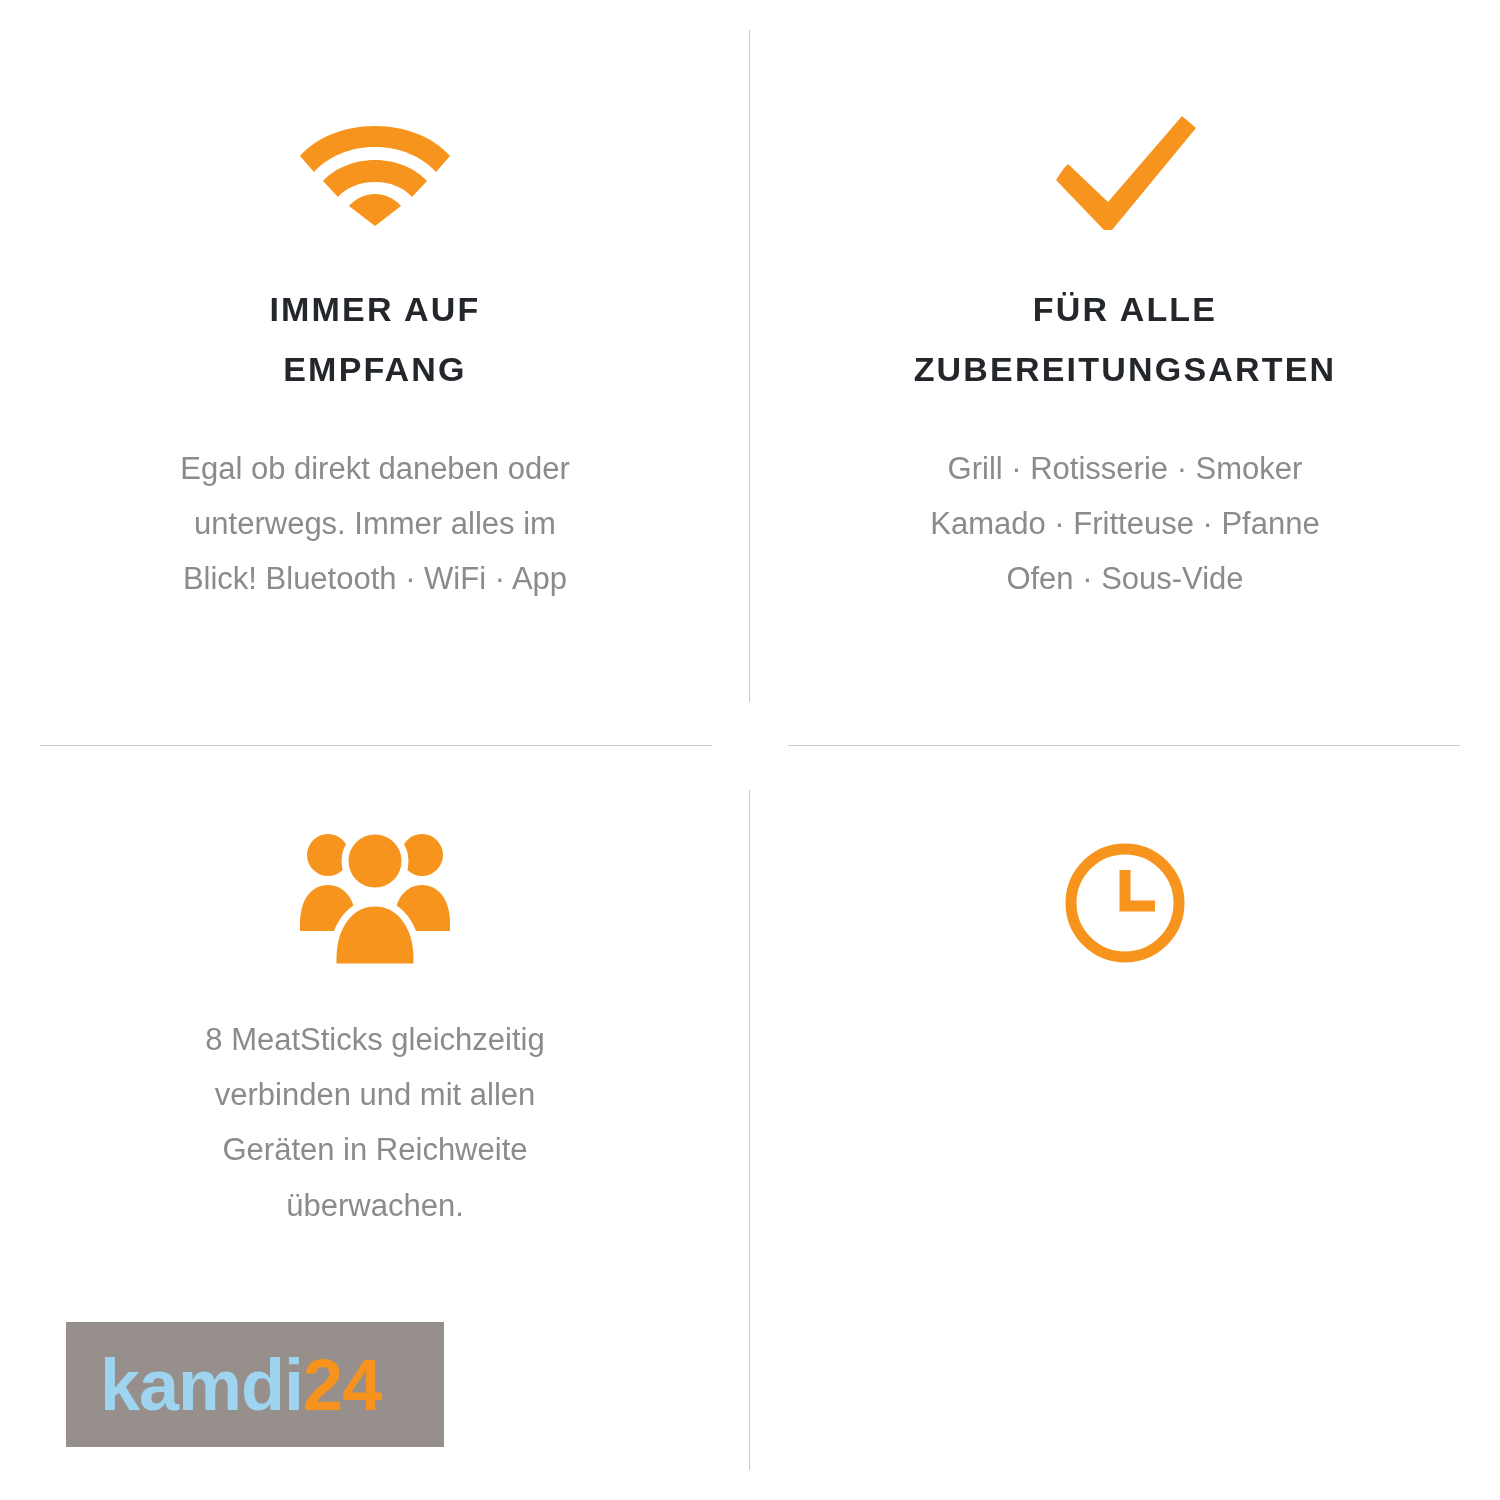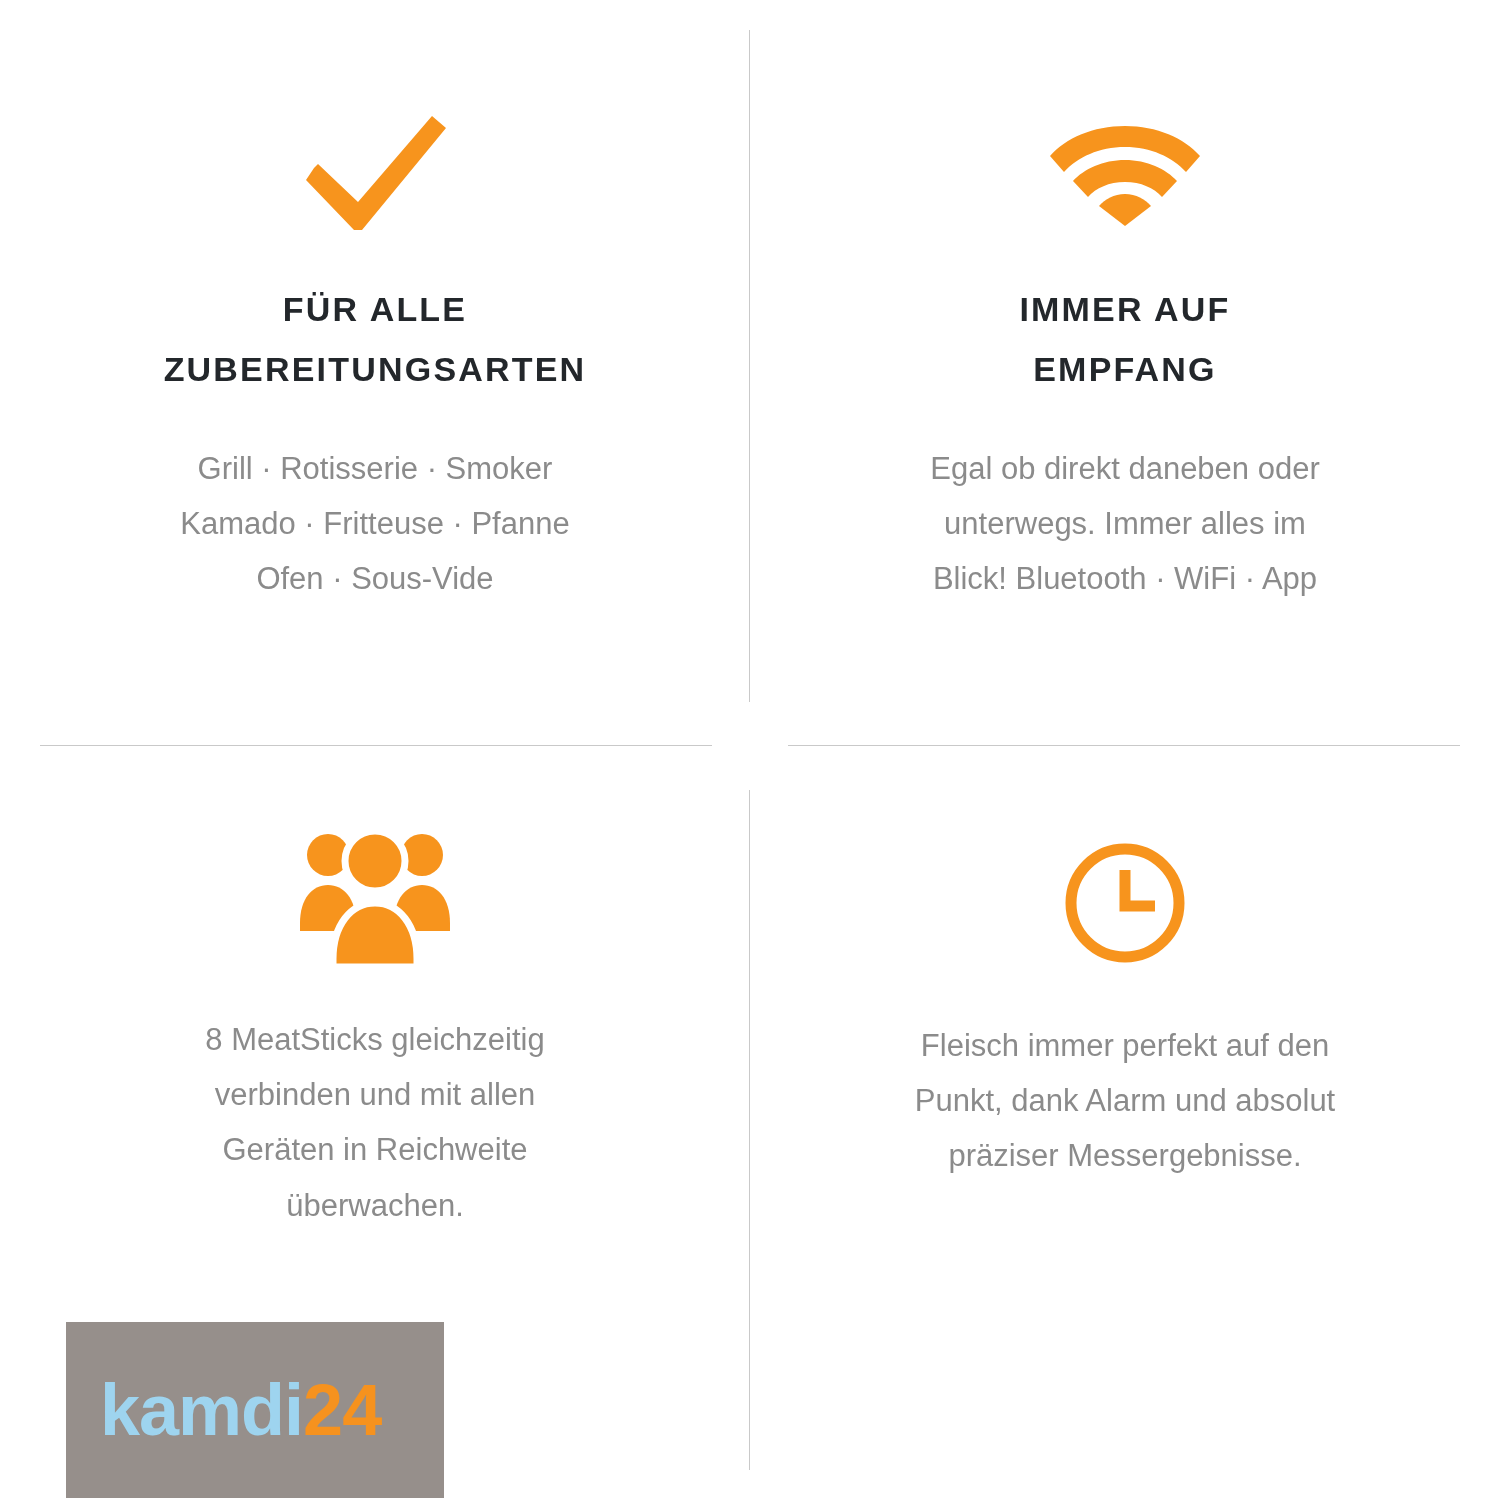--- a/index.html
+++ b/index.html
@@ -93,21 +93,21 @@
   .cell-2 .desc { margin-top: 42px; }
   .cell-3 .desc { margin-top: 40px; }
   .cell-4 .desc { margin-top: 40px; }
 
   
   .watermark {
     position: absolute;
     left: 66px;
     top: 1322px;
     width: 378px;
-    height: 176px;
+    height: 125px;
     background: rgba(120, 112, 106, 0.78);
     display: flex;
     align-items: center;
     justify-content: flex-start;
     padding-left: 34px;
     box-sizing: border-box;
   }
   .watermark-text {
     font-size: 72px;
     font-weight: bold;
@@ -115,46 +115,46 @@
     line-height: 1;
   }
   .wm-a { color: #9ed4ef; }
   .wm-b { color: #f6921e; }
 </style>
 </head>
 <body>
 
 <div class="grid">
 
-  <div class="cell cell-1">
-    <div class="icon-wrap">
-      <svg width="150" height="130" viewBox="0 0 150 130" aria-hidden="true">
-        <path d="M14 62 L18 58 L58 96 L132 10 L146 22 L62 124 L54 124 L6 74 Z" fill="#F7941D"></path>
-      </svg>
-    </div>
-    <h2 class="title">FÜR ALLE
-ZUBEREITUNGSARTEN</h2>
-    <p class="desc">Grill · Rotisserie · Smoker
-Kamado · Fritteuse · Pfanne
-Ofen · Sous-Vide</p>
-  </div>
-
   <div class="cell cell-2">
     <div class="icon-wrap">
       <svg width="150" height="110" viewBox="0 0 150 110" aria-hidden="true">
         <path d="M75 10 C43 10 16 22 0 40 L14 56 C28 41 49 31 75 31 C101 31 122 41 136 56 L150 40 C134 22 107 10 75 10 Z" fill="#F7941D"></path>
         <path d="M75 44 C53 44 34 53 23 65 L38 81 C46 72 59 66 75 66 C91 66 104 72 112 81 L127 65 C116 53 97 44 75 44 Z" fill="#F7941D"></path>
         <path d="M75 78 C64 78 55 83 49 90 L75 110 L101 90 C95 83 86 78 75 78 Z" fill="#F7941D"></path>
       </svg>
     </div>
     <h2 class="title">IMMER AUF
 EMPFANG</h2>
     <p class="desc">Egal ob direkt daneben oder
 unterwegs. Immer alles im
 Blick! Bluetooth · WiFi · App</p>
+  </div>
+
+  <div class="cell cell-1">
+    <div class="icon-wrap">
+      <svg width="150" height="130" viewBox="0 0 150 130" aria-hidden="true">
+        <path d="M14 62 L18 58 L58 96 L132 10 L146 22 L62 124 L54 124 L6 74 Z" fill="#F7941D"></path>
+      </svg>
+    </div>
+    <h2 class="title">FÜR ALLE
+ZUBEREITUNGSARTEN</h2>
+    <p class="desc">Grill · Rotisserie · Smoker
+Kamado · Fritteuse · Pfanne
+Ofen · Sous-Vide</p>
   </div>
 
   <div class="cell cell-3">
     <div class="icon-wrap">
       <svg width="150" height="140" viewBox="0 0 150 140" aria-hidden="true">
 
         <circle cx="28" cy="28" r="21" fill="#F7941D"></circle>
         <path d="M0 96 C0 72 12 58 28 58 C44 58 56 72 56 96 L56 104 L0 104 Z" fill="#F7941D"></path>
 
         <circle cx="122" cy="28" r="21" fill="#F7941D"></circle>
@@ -170,23 +170,20 @@
 überwachen.</p>
   </div>
 
   <div class="cell cell-4">
     <div class="icon-wrap">
       <svg width="130" height="130" viewBox="0 0 130 130" aria-hidden="true">
         <circle cx="65" cy="65" r="54" fill="none" stroke="#F7941D" stroke-width="11"></circle>
         <path d="M65 32 L65 68 L95 68" fill="none" stroke="#F7941D" stroke-width="11" stroke-linecap="butt"></path>
       </svg>
     </div>
-    <p class="desc">Fleisch immer perfekt auf den
-Punkt, dank Alarm und absolut
-präziser Messergebnisse.</p>
   </div>
 
 </div>
 
 <div class="v-divider top"></div>
 <div class="v-divider bottom"></div>
 <div class="h-divider left"></div>
 <div class="h-divider right"></div>
 
 <div class="watermark">

